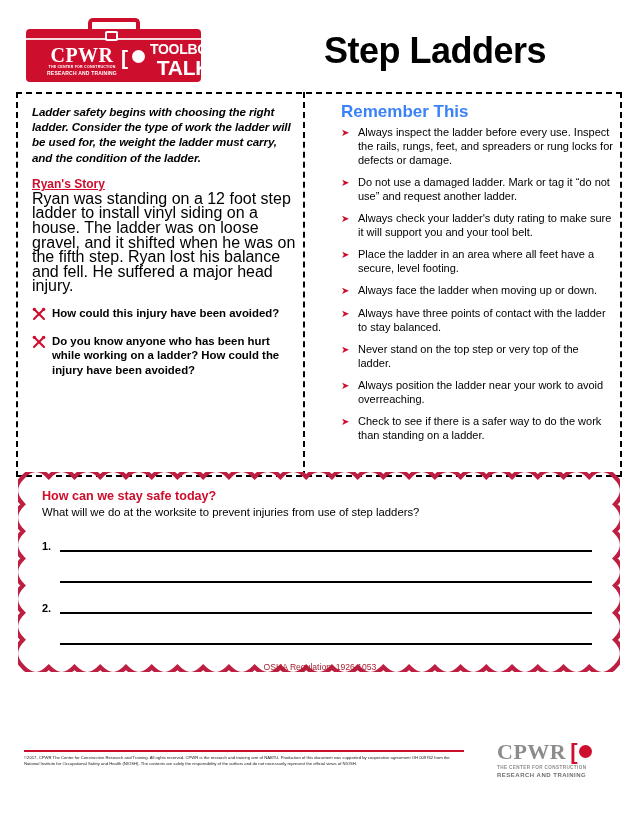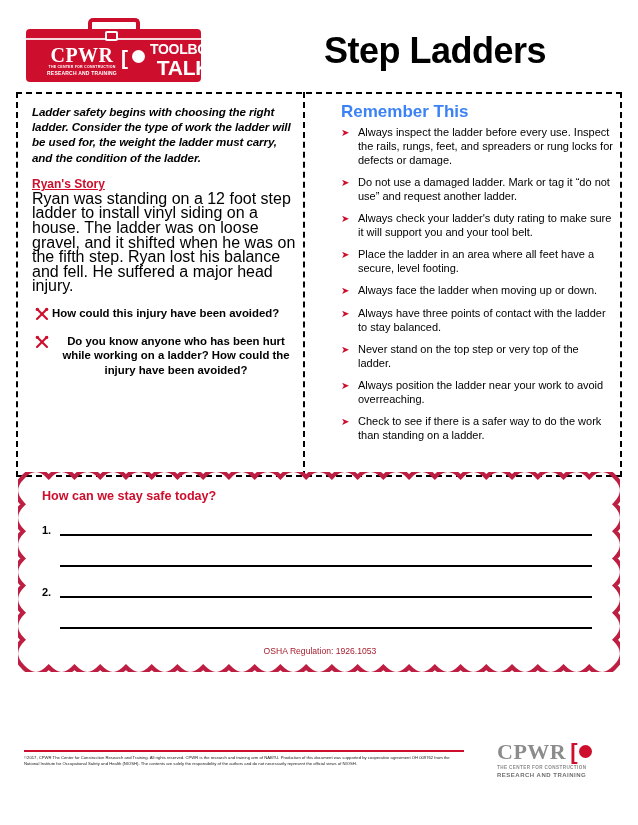--- a/index.html
+++ b/index.html
@@ -90,21 +90,21 @@
   }
   .story-head {
     margin-top:12px; font-size:12px; font-weight:bold; color:#CE0E2D;
     line-height:14px;
     text-decoration:underline;
   }
   .story-body {
     margin-top:1px; font-size:16px; color:#000; line-height:14.6px;
   }
   .qlist { margin-top:12px; }
-  .qrow { display:flex; margin-bottom:9px;text-align:center; }
+  .qrow { display:flex; margin-bottom:9px; }
   .xicon {
     width:20px; flex:0 0 20px; padding-top:1px;
   }
   .qtext {
     font-size:11.4px; font-weight:bold; color:#000; line-height:14.4px;
   }
 
   
   .colR { position:absolute; left:341px; top:104px; width:272px; }
   .rem-head {
@@ -274,20 +274,21 @@
       <div class="btext">Check to see if there is a safer way to do the work than standing on a ladder.</div>
     </div>
   </div>
 
   <div class="wavy-wrap">
     <svg class="wavy-svg" width="602" height="200" viewBox="0 0 602 200">
       <path id="wavepath" fill="none" stroke="#BE1E41" stroke-width="4.2" d="M 5 5 Q 17.87 -9.00 30.74 5.00 Q 43.61 -9.00 56.48 5.00 Q 69.35 -9.00 82.22 5.00 Q 95.09 -9.00 107.96 5.00 Q 120.83 -9.00 133.70 5.00 Q 146.57 -9.00 159.43 5.00 Q 172.30 -9.00 185.17 5.00 Q 198.04 -9.00 210.91 5.00 Q 223.78 -9.00 236.65 5.00 Q 249.52 -9.00 262.39 5.00 Q 275.26 -9.00 288.13 5.00 Q 301.00 -9.00 313.87 5.00 Q 326.74 -9.00 339.61 5.00 Q 352.48 -9.00 365.35 5.00 Q 378.22 -9.00 391.09 5.00 Q 403.96 -9.00 416.83 5.00 Q 429.70 -9.00 442.57 5.00 Q 455.43 -9.00 468.30 5.00 Q 481.17 -9.00 494.04 5.00 Q 506.91 -9.00 519.78 5.00 Q 532.65 -9.00 545.52 5.00 Q 558.39 -9.00 571.26 5.00 Q 584.13 -9.00 597.00 5.00 Q 611.00 18.57 597.00 32.14 Q 611.00 45.71 597.00 59.29 Q 611.00 72.86 597.00 86.43 Q 611.00 100.00 597.00 113.57 Q 611.00 127.14 597.00 140.71 Q 611.00 154.29 597.00 167.86 Q 611.00 181.43 597.00 195.00 Q 584.13 209.00 571.26 195.00 Q 558.39 209.00 545.52 195.00 Q 532.65 209.00 519.78 195.00 Q 506.91 209.00 494.04 195.00 Q 481.17 209.00 468.30 195.00 Q 455.43 209.00 442.57 195.00 Q 429.70 209.00 416.83 195.00 Q 403.96 209.00 391.09 195.00 Q 378.22 209.00 365.35 195.00 Q 352.48 209.00 339.61 195.00 Q 326.74 209.00 313.87 195.00 Q 301.00 209.00 288.13 195.00 Q 275.26 209.00 262.39 195.00 Q 249.52 209.00 236.65 195.00 Q 223.78 209.00 210.91 195.00 Q 198.04 209.00 185.17 195.00 Q 172.30 209.00 159.43 195.00 Q 146.57 209.00 133.70 195.00 Q 120.83 209.00 107.96 195.00 Q 95.09 209.00 82.22 195.00 Q 69.35 209.00 56.48 195.00 Q 43.61 209.00 30.74 195.00 Q 17.87 209.00 5.00 195.00 Q -9.00 181.43 5.00 167.86 Q -9.00 154.29 5.00 140.71 Q -9.00 127.14 5.00 113.57 Q -9.00 100.00 5.00 86.43 Q -9.00 72.86 5.00 59.29 Q -9.00 45.71 5.00 32.14 Q -9.00 18.57 5.00 5.00 Z"></path>
     </svg>
     <div class="wavy-content">
       <div class="safe-head">How can we stay safe today?</div>
+      <div class="safe-sub">What will we do at the worksite to prevent injuries from use of step ladders?</div>
       <div class="lines">
         <div class="lrow">
           <div class="lnum">1.</div>
           <div class="lline"></div>
         </div>
         <div class="lrow">
           <div class="lnum"></div>
           <div class="lline"></div>
         </div>
         <div class="lrow">

